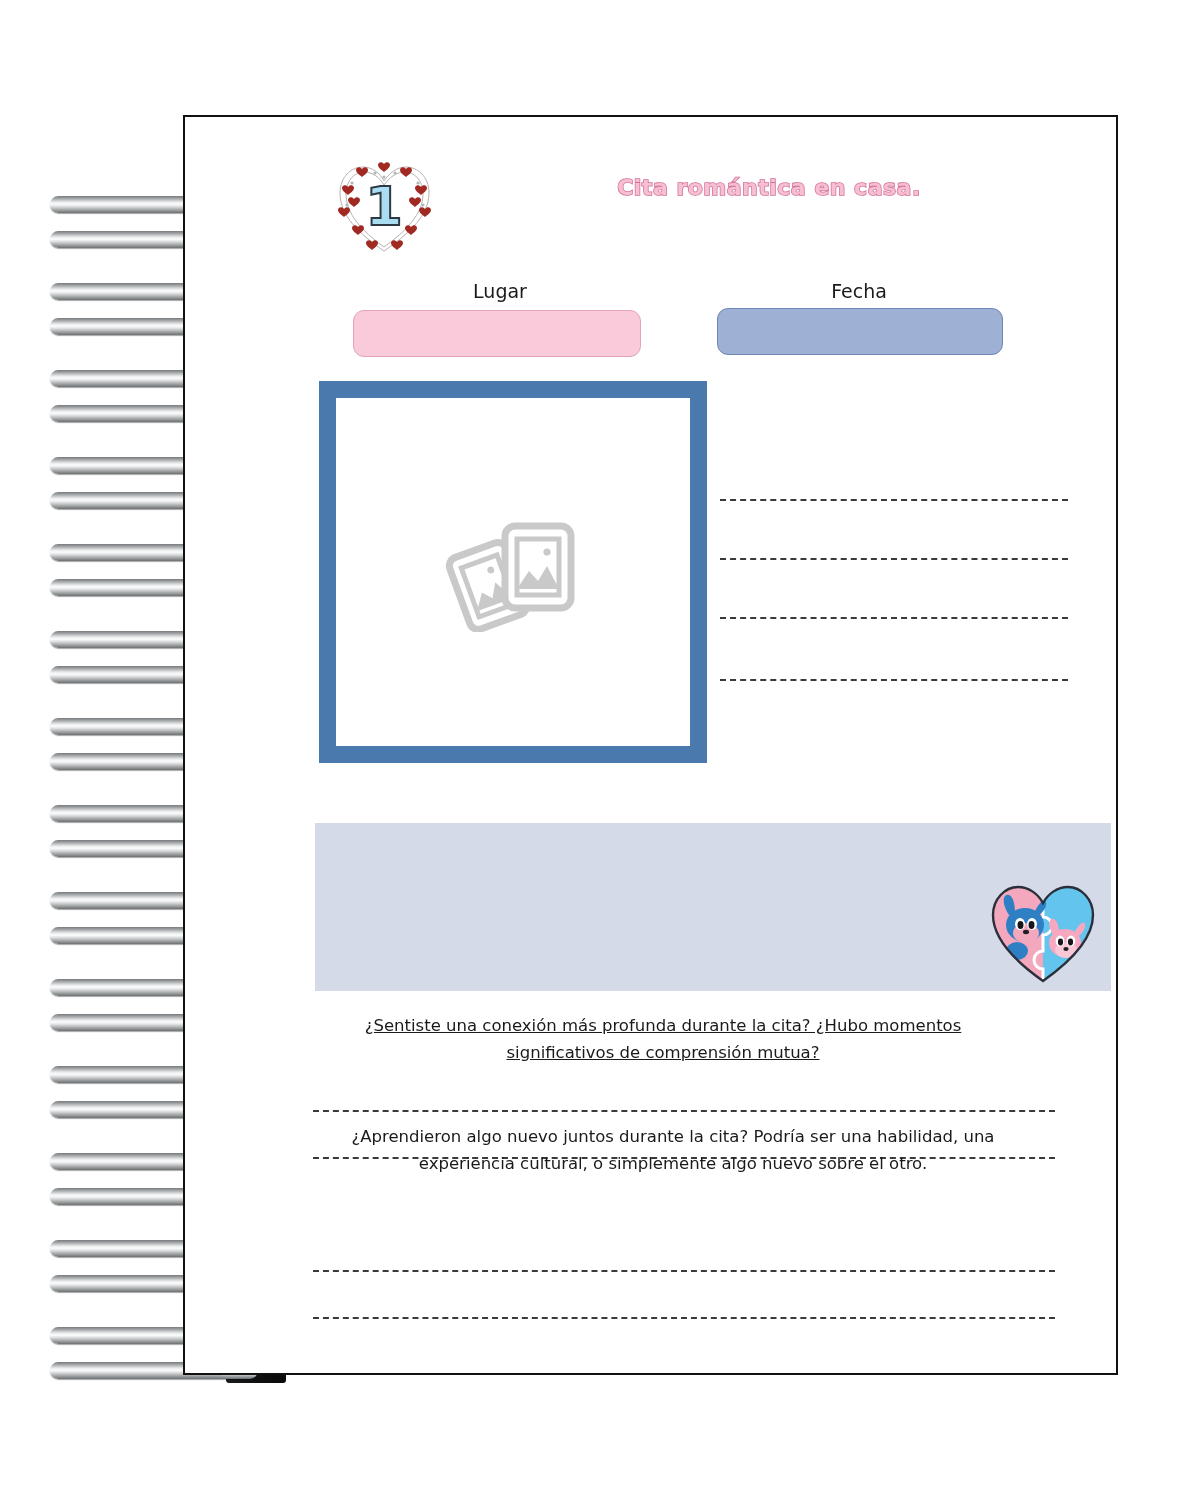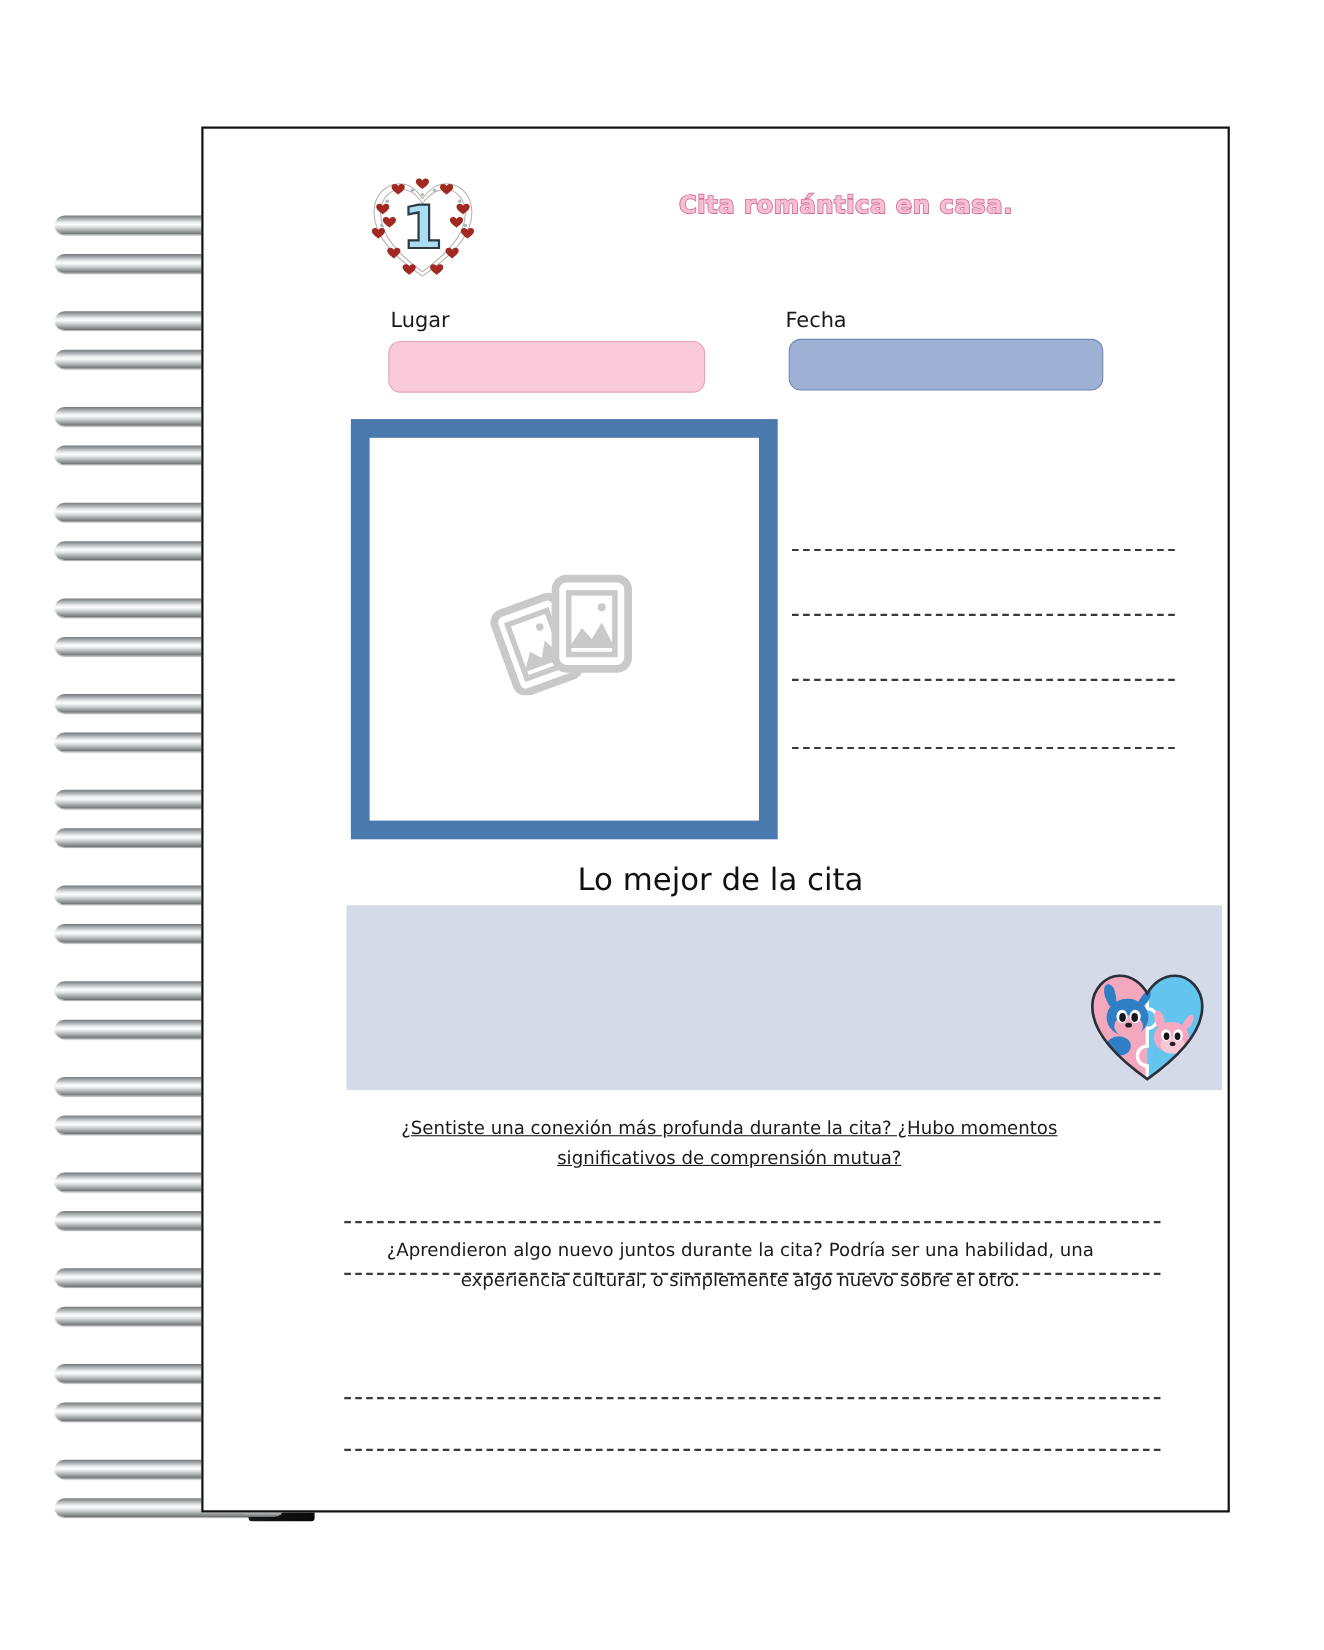--- a/index.html
+++ b/index.html
@@ -121,20 +121,21 @@
     white-space: nowrap;
     margin-left: 24px;
   }
 
   
   .field-label {
     position: absolute;
     font-family: "DejaVu Sans", sans-serif;
     font-size: 19px;
     color: #1a1a1a;
+    text-align: center;
   }
   #label-lugar { left: 170px; top: 163px; width: 290px; }
   #label-fecha { left: 529px; top: 163px; width: 290px; }
 
   .field-box {
     position: absolute;
     height: 47px;
     border-radius: 11px;
     box-sizing: border-box;
   }
@@ -410,21 +411,20 @@
           <path d="M74 77 l12-18 l9 10 l9-15 l12 23 z" fill="#c9c9c9"></path>
         </svg>
       </div>
     </div>
 
     <div class="dash-line feel-line" style="top:382px"></div>
     <div class="dash-line feel-line" style="top:441px"></div>
     <div class="dash-line feel-line" style="top:500px"></div>
     <div class="dash-line feel-line" style="top:562px"></div>
 
-    <div id="best-title">Lo mejor de la cita</div>
     <div id="best-box">
       <div id="stitch-sticker">
         <svg viewBox="0 0 108 104" width="108" height="104" aria-hidden="true">
           <defs>
             <clipPath id="heartclip">
               <path d="M54 100 C20 76 4 54 4 34 C4 18 16 6 29 6 C40 6 49 13 54 22
                        C59 13 68 6 79 6 C92 6 104 18 104 34 C104 54 88 76 54 100 Z"></path>
             </clipPath>
           </defs>
           <g clip-path="url(#heartclip)">

